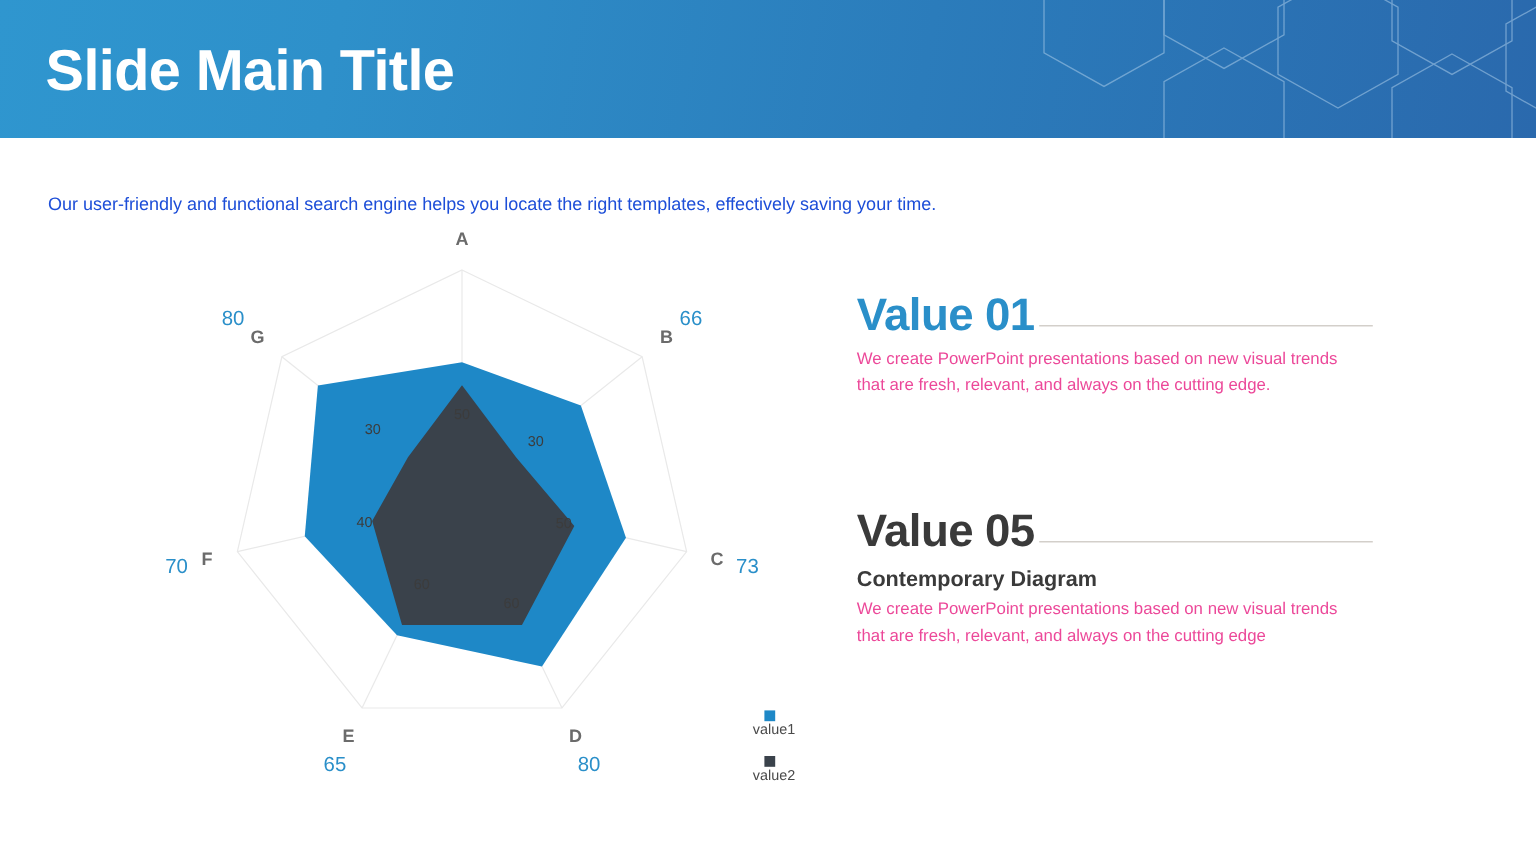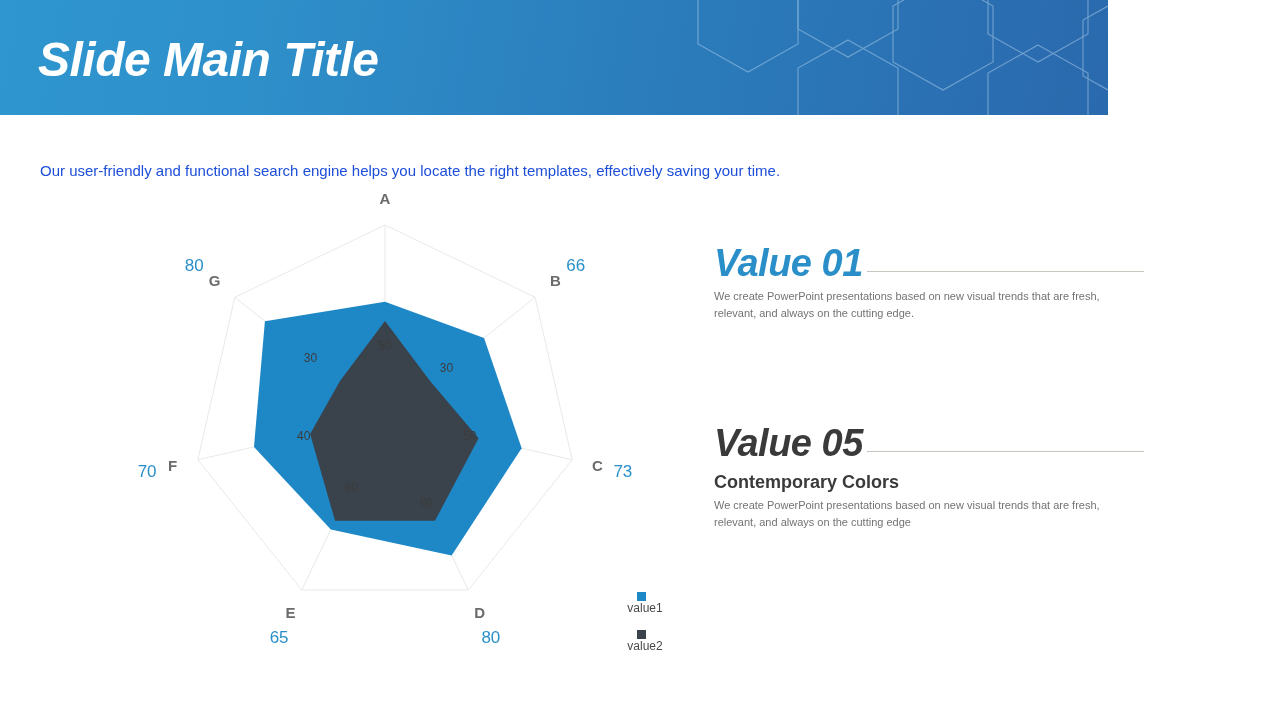--- a/index.html
+++ b/index.html
@@ -13,25 +13,24 @@
     background: #ffffff;
     font-family: "Liberation Sans", sans-serif;
     overflow: hidden;
     position: relative;
   }
 
   
   .header {
     position: absolute;
     left: 0; top: 0;
-    width: 1108px;
+    width: 1280px;
     height: 115px;
     background: linear-gradient(100deg, #2f96cf 0%, #2e90ca 22%, #2b7cbb 60%, #2a69ad 100%);
     overflow: hidden;
-    font-style: italic;
   }
   .header-hex {
     position: absolute;
     right: 0; top: 0;
     width: 420px;
     height: 115px;
     opacity: 0.55;
     pointer-events: none;
   }
   .slide-title {
@@ -94,21 +93,20 @@
     left: 714px;
     width: 430px;
   }
   .vb1 { top: 244px; }
   .vb2 { top: 424px; }
 
   .value-head {
     display: flex;
     align-items: center;
     white-space: nowrap;
-    font-style: italic;
   }
   .value-title {
     font-size: 38px;
     font-weight: bold;
     line-height: 1.05;
     letter-spacing: -0.5px;
   }
   .value-title.blue { color: #2a8fc9; }
   .value-title.dark { color: #3a3a3a; }
   .value-rule {
@@ -118,22 +116,22 @@
     margin-left: 4px;
     margin-top: 16px;
   }
   .value-sub {
     font-size: 18px;
     font-weight: bold;
     color: #3a3a3a;
     margin-top: 8px;
   }
   .value-body {
-    font-size: 11px;
-    color: #737373;
+    font-size: 14px;
+    color: #ec4899;
     line-height: 1.55;
     margin-top: 4px;
     width: 425px;
   }
 </style>
 </head>
 <body>
 
 <div class="header">
   <svg class="header-hex" viewBox="0 0 420 115" preserveAspectRatio="none">
@@ -205,15 +203,15 @@
     <div class="value-rule"></div>
   </div>
   <div class="value-body">We create PowerPoint presentations based on new visual trends that are fresh, relevant, and always on the cutting edge.</div>
 </div>
 
 <div class="value-block vb2">
   <div class="value-head">
     <div class="value-title dark">Value 05</div>
     <div class="value-rule"></div>
   </div>
-  <div class="value-sub">Contemporary Colors</div>
+  <div class="value-sub">Contemporary Diagram</div>
   <div class="value-body">We create PowerPoint presentations based on new visual trends that are fresh, relevant, and always on the cutting edge</div>
 </div>
 
 </body></html>

